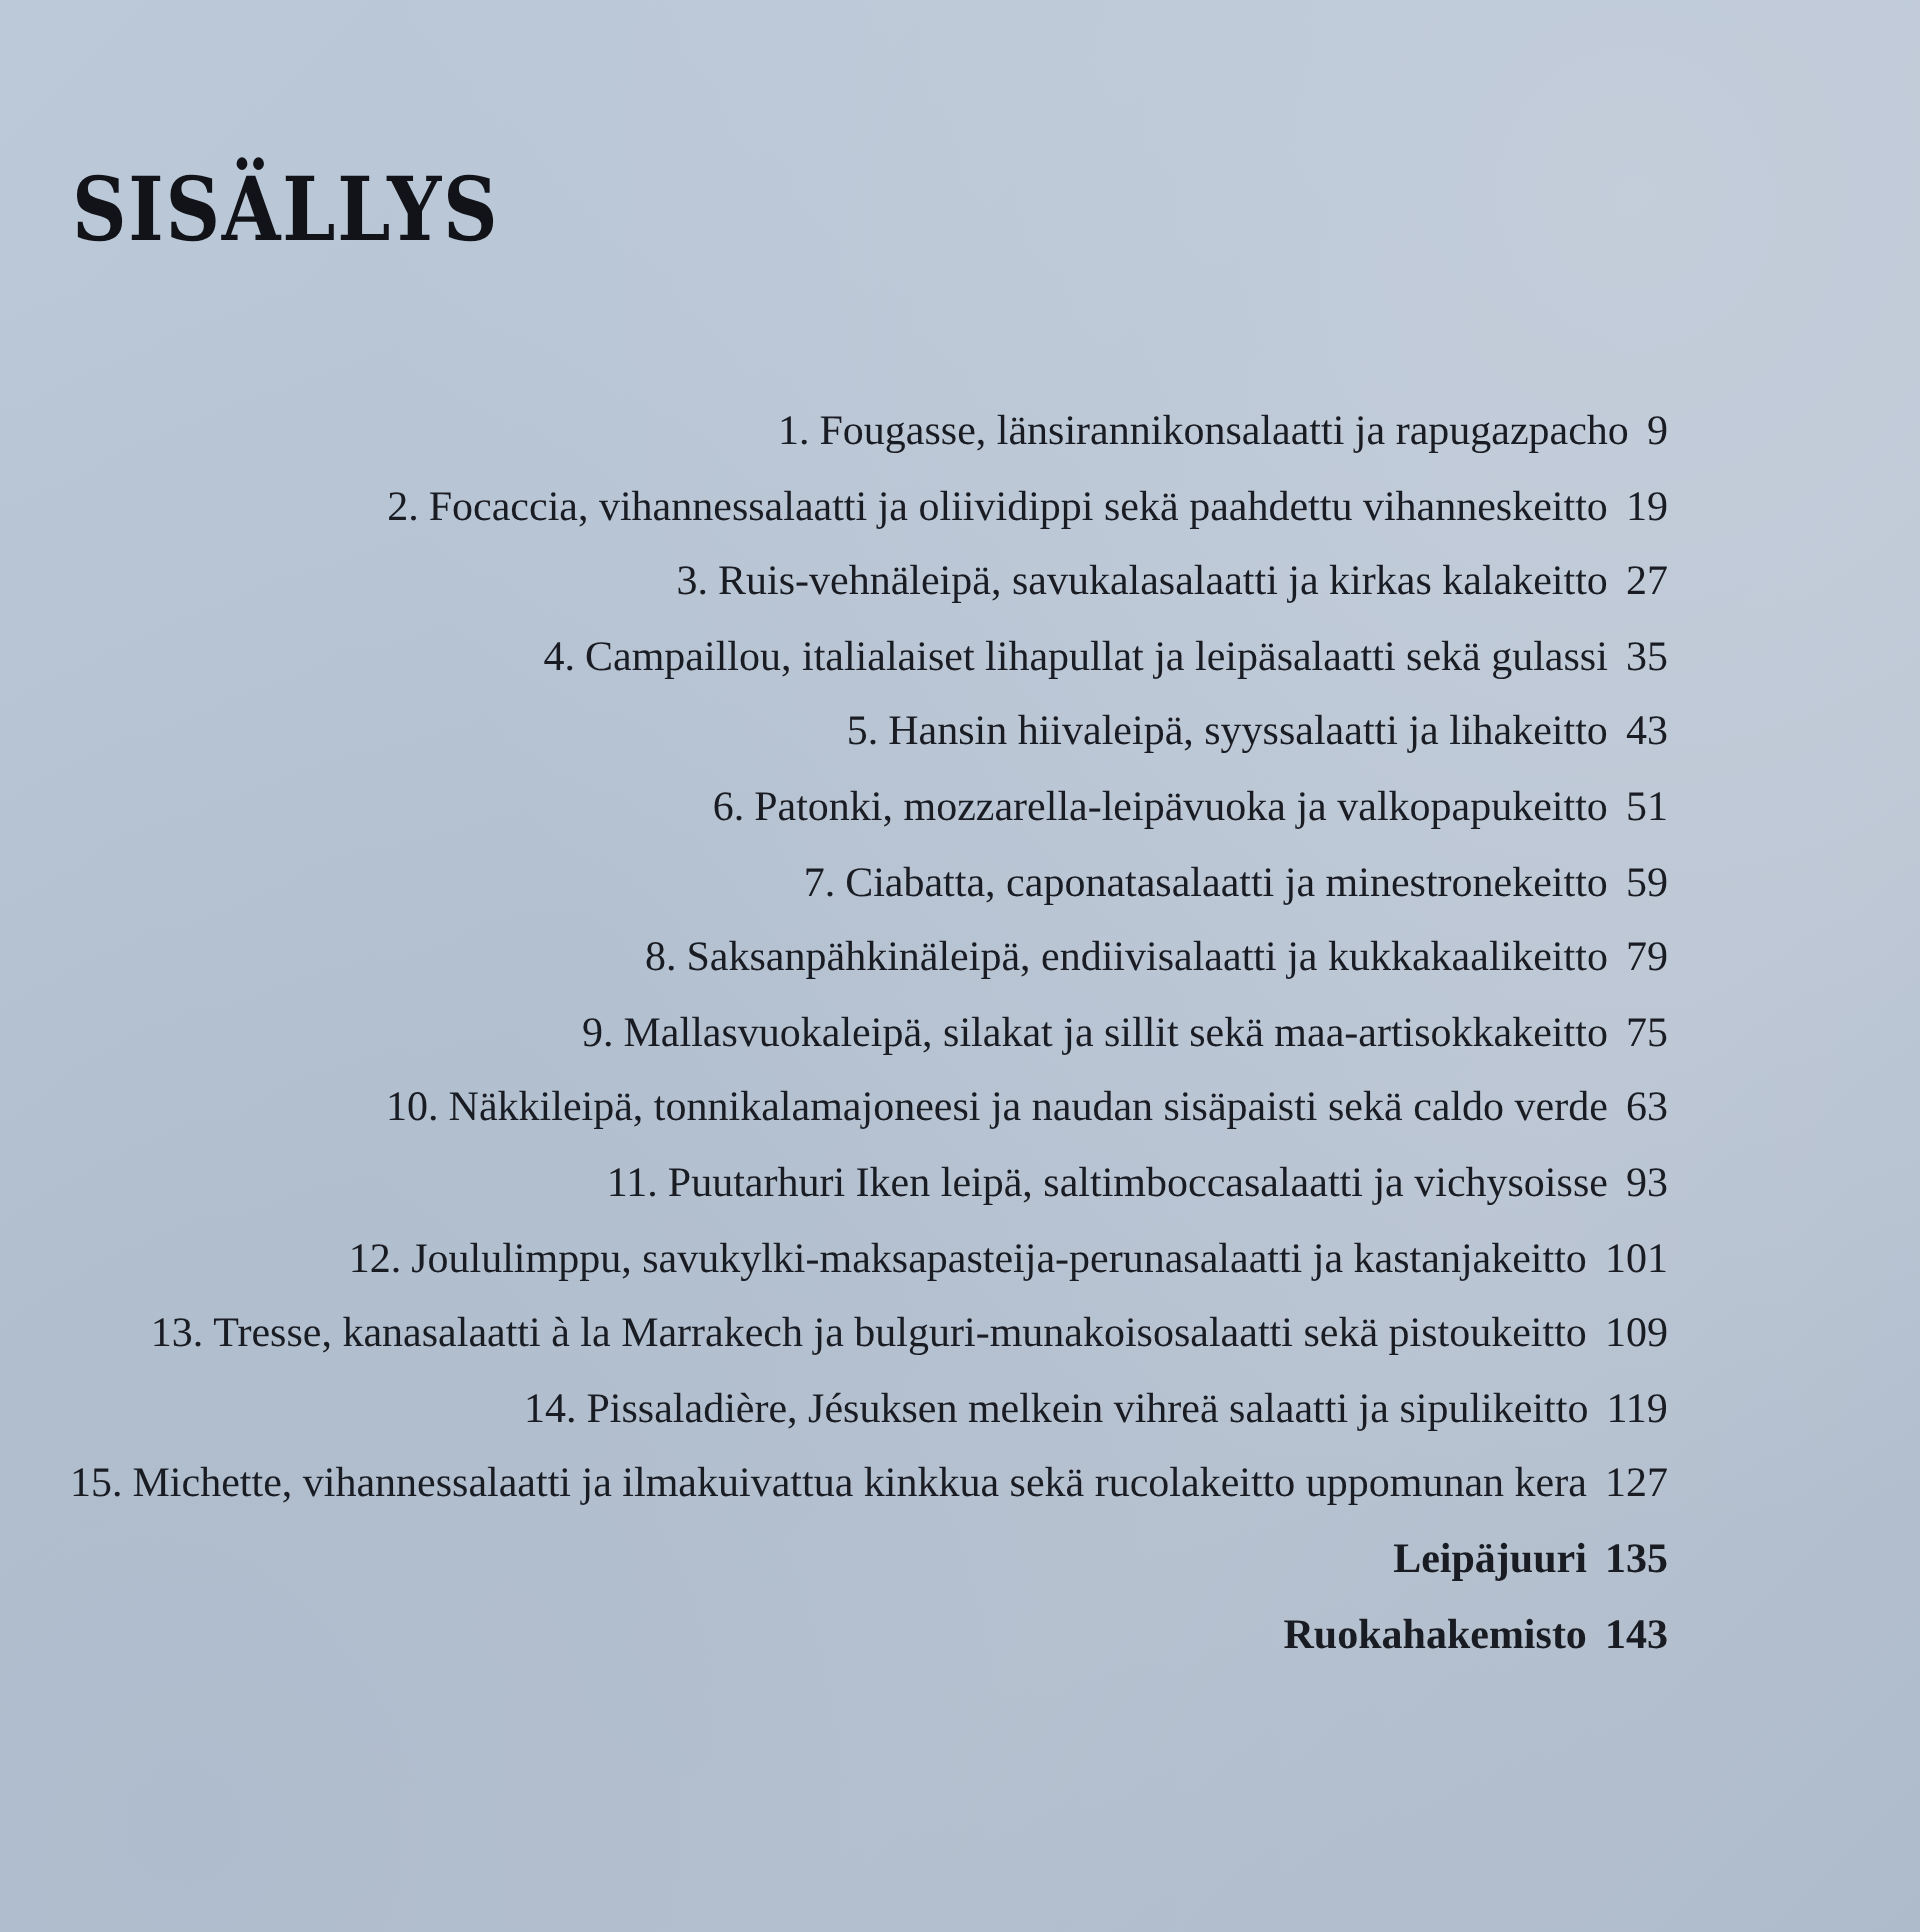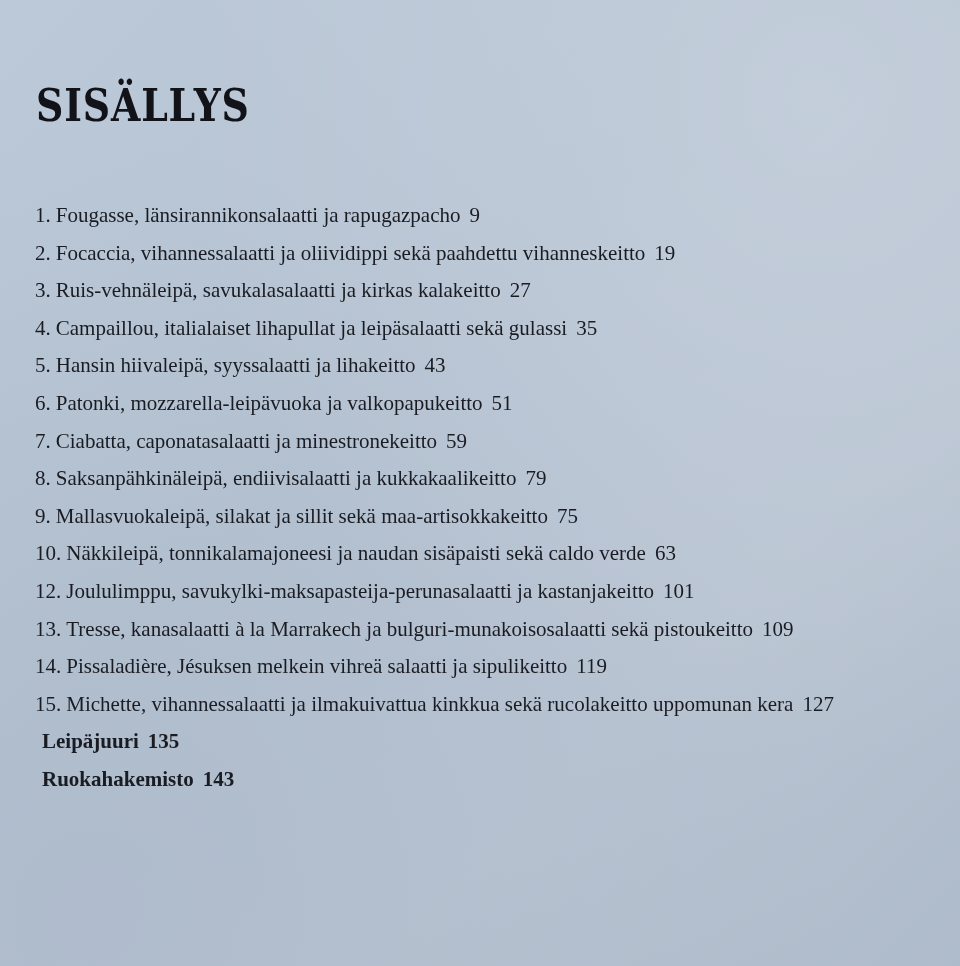--- a/index.html
+++ b/index.html
@@ -43,20 +43,21 @@
       padding: 0;
       list-style: none;
       font-family: "Liberation Serif", serif;
       font-size: 21px;
       color: #1a1c23;
     }
     .toc li {
       height: 37.6px;
       line-height: 37.6px;
       white-space: nowrap;
+      text-align: right;
     }
     .toc li.extra {
       padding-left: 7px;
       font-weight: bold;
     }
     .toc .num {
       margin-right: 5px;
     }
     .toc .page-num {
       margin-left: 9px;
@@ -72,20 +73,21 @@
     <li><span class="num">1.</span><span>Fougasse, länsirannikonsalaatti ja rapugazpacho</span><span class="page-num">9</span></li>
     <li><span class="num">2.</span><span>Focaccia, vihannessalaatti ja oliividippi sekä paahdettu vihanneskeitto</span><span class="page-num">19</span></li>
     <li><span class="num">3.</span><span>Ruis-vehnäleipä, savukalasalaatti ja kirkas kalakeitto</span><span class="page-num">27</span></li>
     <li><span class="num">4.</span><span>Campaillou, italialaiset lihapullat ja leipäsalaatti sekä gulassi</span><span class="page-num">35</span></li>
     <li><span class="num">5.</span><span>Hansin hiivaleipä, syyssalaatti ja lihakeitto</span><span class="page-num">43</span></li>
     <li><span class="num">6.</span><span>Patonki, mozzarella-leipävuoka ja valkopapukeitto</span><span class="page-num">51</span></li>
     <li><span class="num">7.</span><span>Ciabatta, caponatasalaatti ja minestronekeitto</span><span class="page-num">59</span></li>
     <li><span class="num">8.</span><span>Saksanpähkinäleipä, endiivisalaatti ja kukkakaalikeitto</span><span class="page-num">79</span></li>
     <li><span class="num">9.</span><span>Mallasvuokaleipä, silakat ja sillit sekä maa-artisokkakeitto</span><span class="page-num">75</span></li>
     <li><span class="num">10.</span><span>Näkkileipä, tonnikalamajoneesi ja naudan sisäpaisti sekä caldo verde</span><span class="page-num">63</span></li>
+    <li><span class="num">11.</span><span>Puutarhuri Iken leipä, saltimboccasalaatti ja vichysoisse</span><span class="page-num">93</span></li>
     <li><span class="num">12.</span><span>Joululimppu, savukylki-maksapasteija-perunasalaatti ja kastanjakeitto</span><span class="page-num">101</span></li>
     <li><span class="num">13.</span><span>Tresse, kanasalaatti à la Marrakech ja bulguri-munakoisosalaatti sekä pistoukeitto</span><span class="page-num">109</span></li>
     <li><span class="num">14.</span><span>Pissaladière, Jésuksen melkein vihreä salaatti ja sipulikeitto</span><span class="page-num">119</span></li>
     <li><span class="num">15.</span><span>Michette, vihannessalaatti ja ilmakuivattua kinkkua sekä rucolakeitto uppomunan kera</span><span class="page-num">127</span></li>
     <li class="extra"><span>Leipäjuuri</span><span class="page-num">135</span></li>
     <li class="extra"><span>Ruokahakemisto</span><span class="page-num">143</span></li>
   </ul>
 </div>
 
 </body></html>

